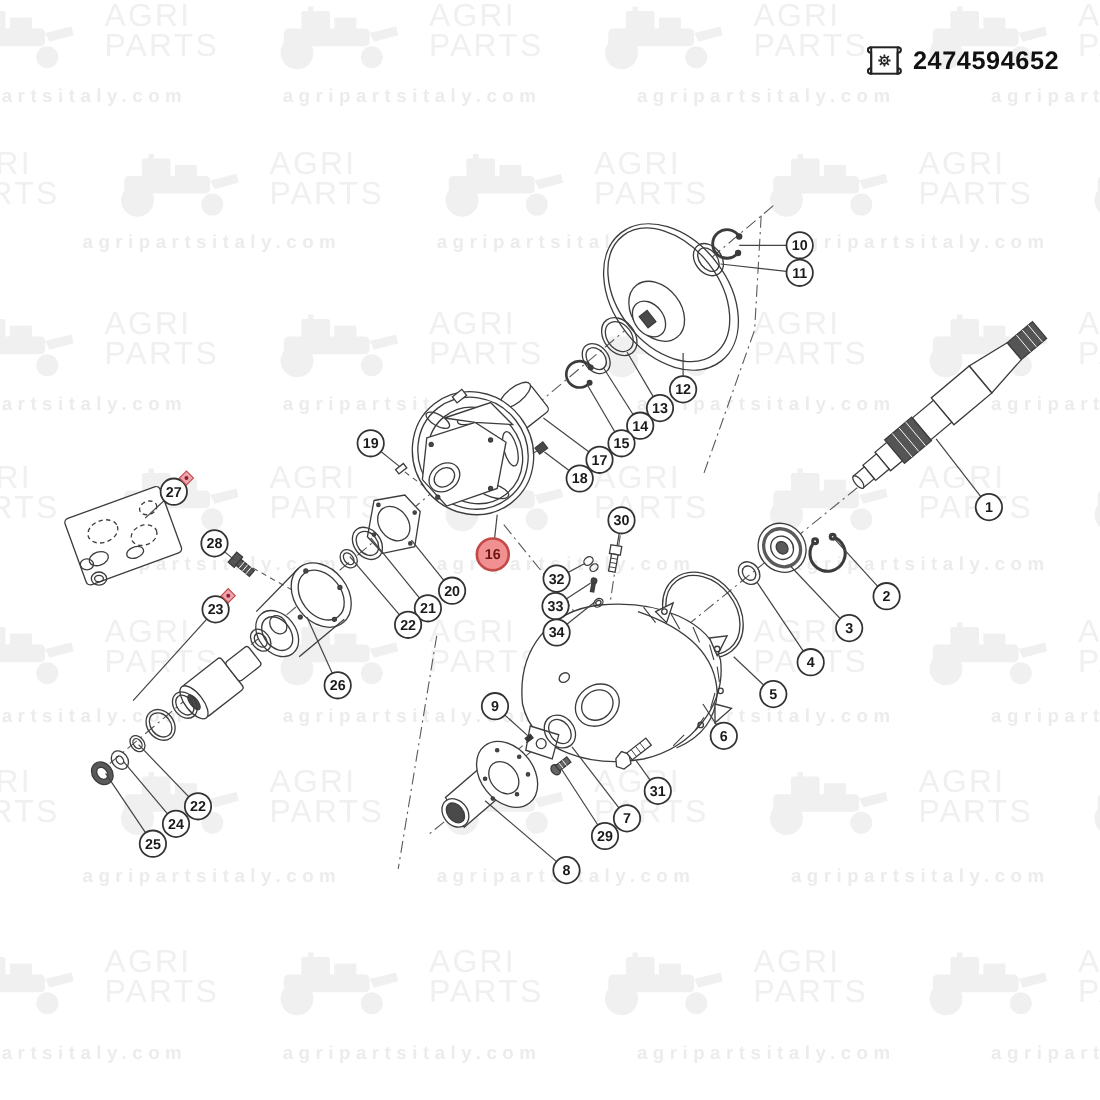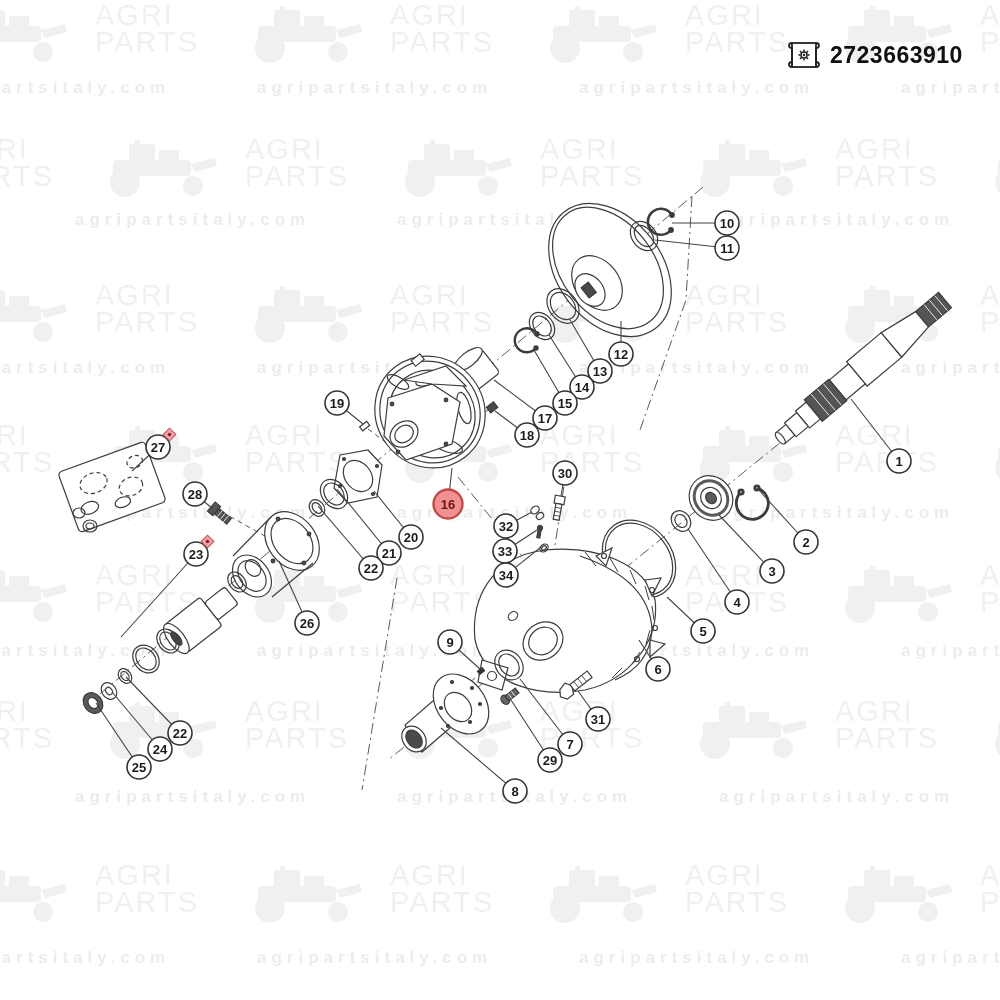--- a/index.html
+++ b/index.html
@@ -906,14 +906,14 @@
           <line x1="18" y1="18.5" x2="18" y2="20.5"></line>
         <line x1="12.5" y1="15" x2="14.5" y2="15"></line>
           <line x1="21.5" y1="15" x2="23.5" y2="15"></line>
         <line x1="14" y1="11" x2="15.5" y2="12.5"></line>
           <line x1="22" y1="19" x2="20.5" y2="17.5"></line>
         <line x1="22" y1="11" x2="20.5" y2="12.5"></line>
           <line x1="14" y1="19" x2="15.5" y2="17.5"></line>
       </g>
     </g>
   </svg>
-  <span id="part-number">2723663910</span>
+  <span id="part-number">2474594652</span>
 </div>
 
 </body></html>

